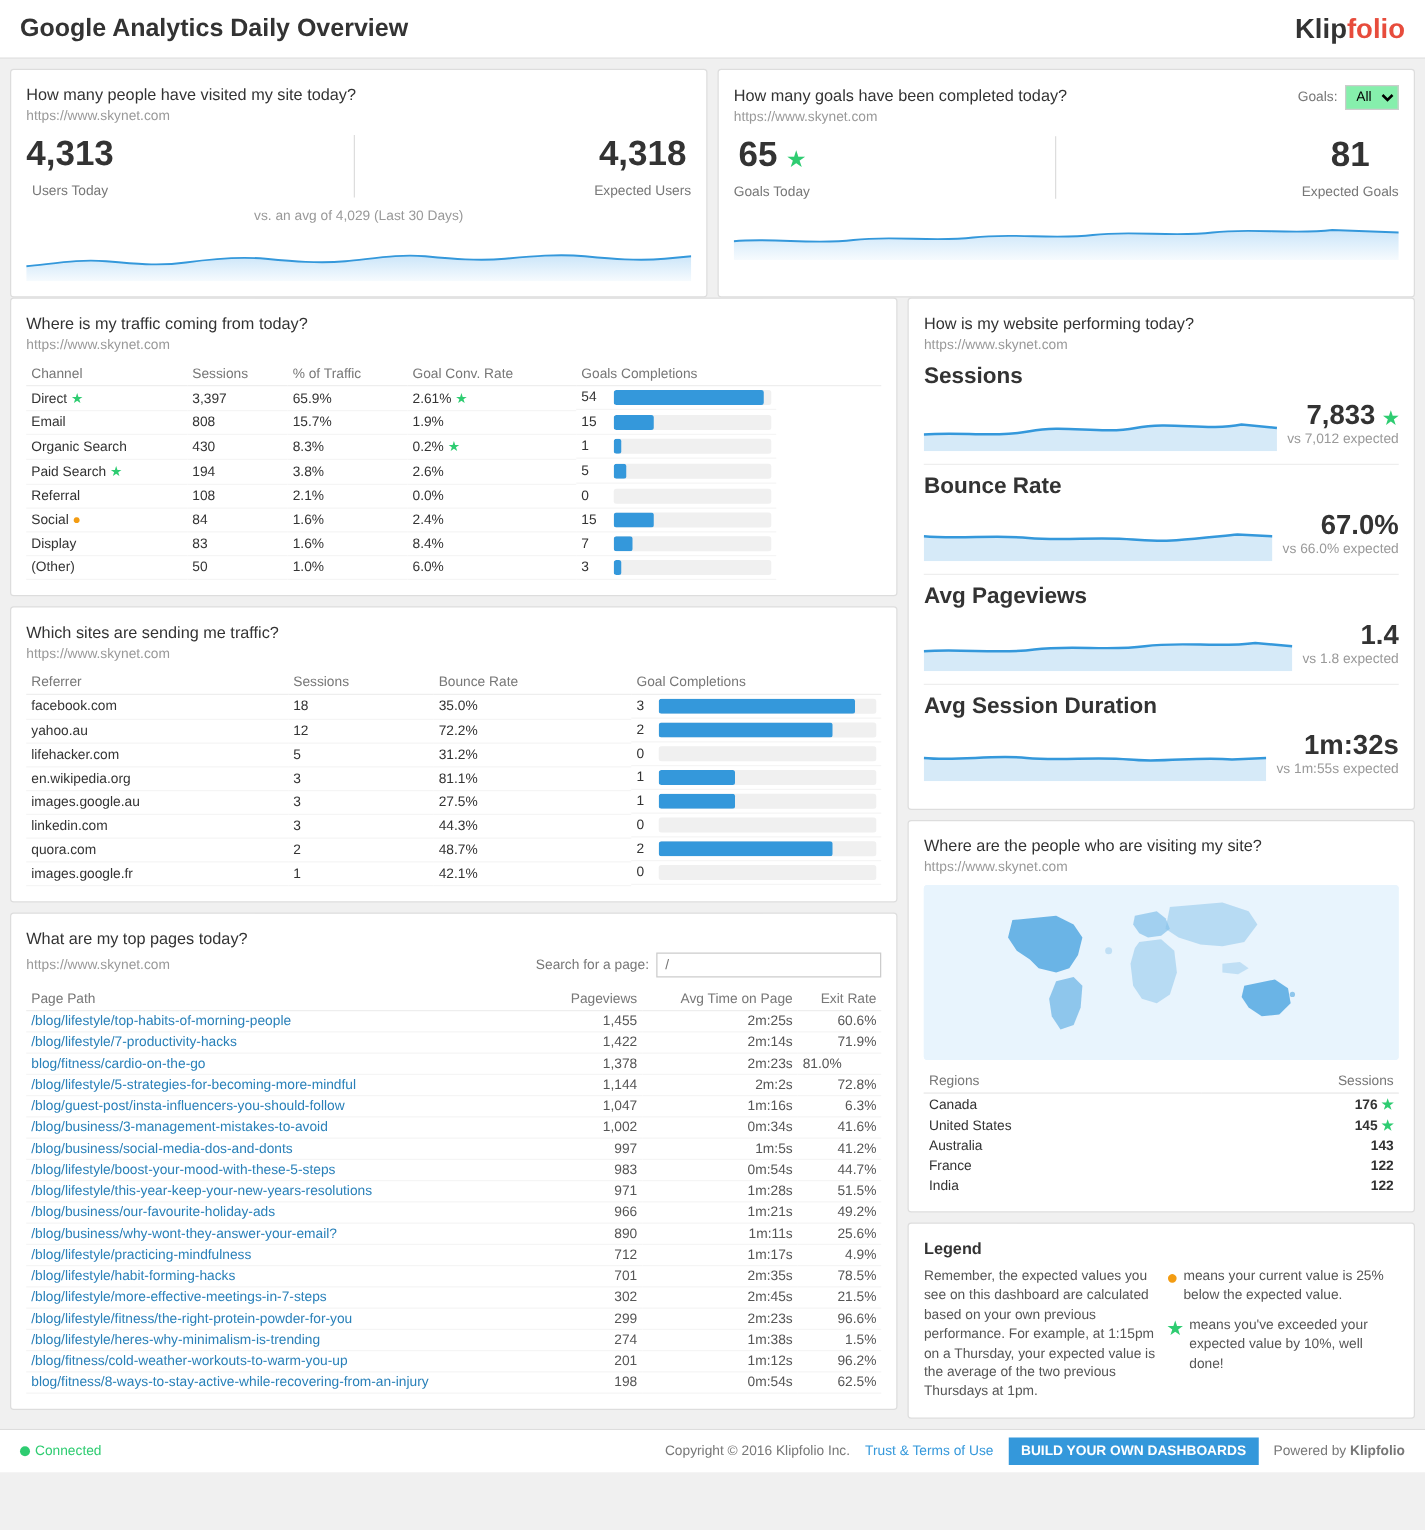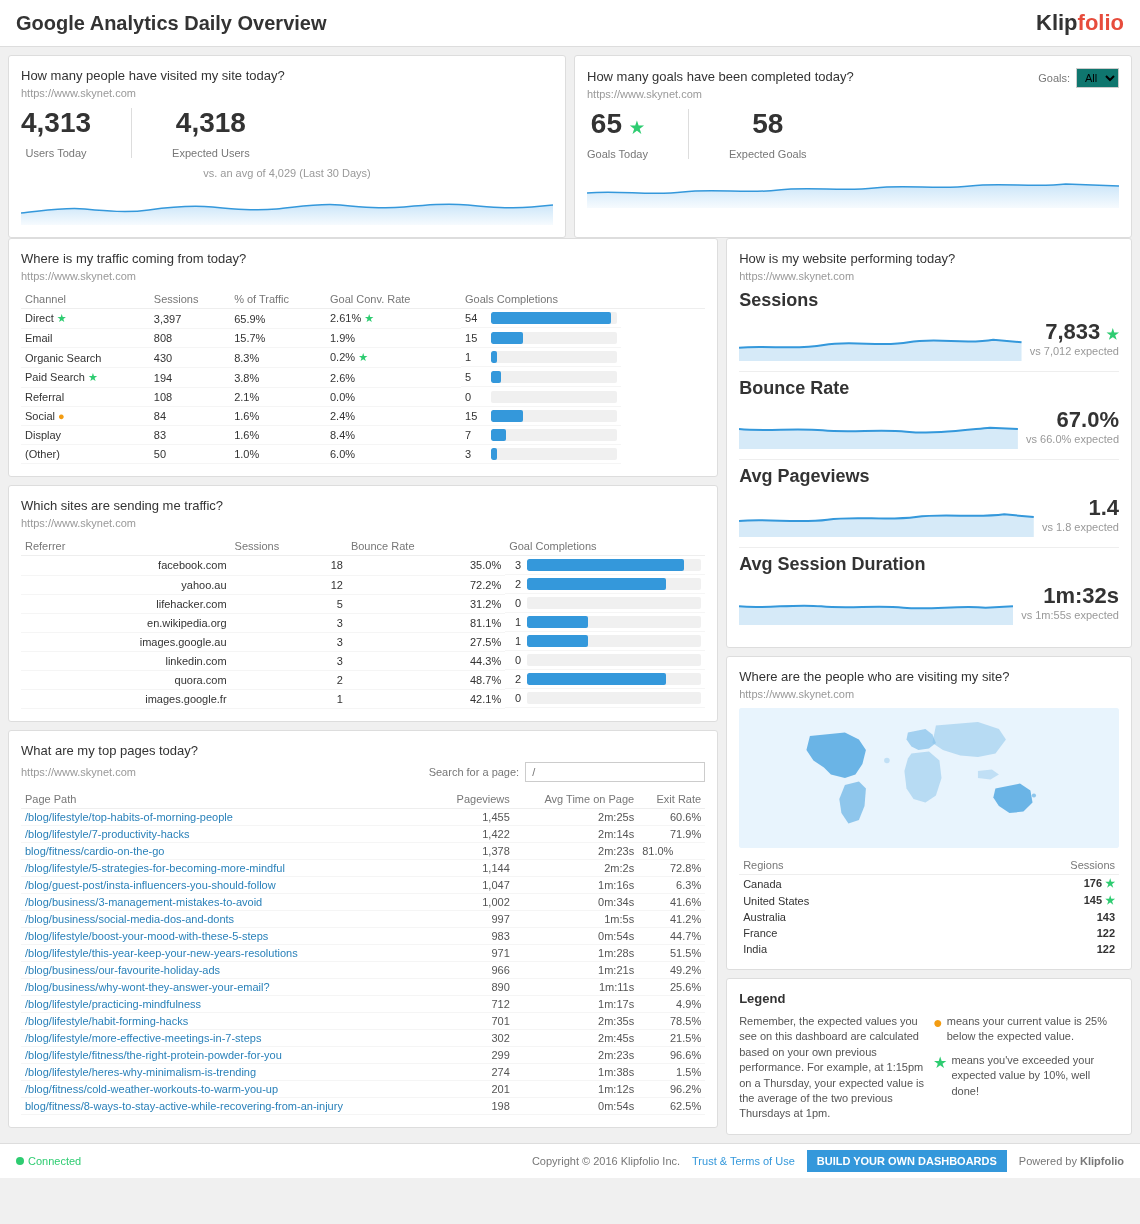--- a/index.html
+++ b/index.html
@@ -13,52 +13,52 @@
     
     
     .card { background: #fff; border: 1px solid #ddd; border-radius: 3px; padding: 12px; }
     .card-title { font-size: 13px; font-weight: normal; color: #333; margin-bottom: 4px; }
     .card-url { font-size: 11px; color: #999; margin-bottom: 8px; }
     
     
     .top-row { display: grid; grid-template-columns: 1fr 1fr; gap: 8px; margin: 8px 8px 0; }
     
     
-    .metrics-row { display: flex; align-items: center; justify-content: flex-start; margin: 8px 0; gap: 40px; }
+    .metrics-row { display: flex; align-items: center; justify-content: space-between; margin: 8px 0; gap: 40px; }
     .metric-block { text-align: center; }
     .metric-value { font-size: 28px; font-weight: bold; color: #333; }
     .metric-label { font-size: 11px; color: #777; margin-top: 8px; }
     .metric-divider { width: 1px; height: 50px; background: #ddd; }
     .metric-avg { font-size: 11px; color: #999; text-align: center; margin-bottom: 6px; }
     
     
     .star { color: #2ecc71; font-size: 16px; }
     
     
     .sparkline { height: 40px; margin-top: 6px; }
     .sparkline svg { width: 100%; height: 40px; }
     
     
     .goals-header { display: flex; justify-content: space-between; align-items: center; }
     .goals-label { font-size: 11px; color: #777; }
-    .goals-select { font-size: 11px; border: 1px solid #ccc; padding: 2px 4px; background: #0f766e; }
+    .goals-select { font-size: 11px; border: 1px solid #ccc; padding: 2px 4px; background: #86efac; }
     
     
     .traffic-table { width: 100%; border-collapse: collapse; font-size: 11px; }
     .traffic-table th { text-align: left; color: #777; font-weight: normal; padding: 3px 4px; border-bottom: 1px solid #eee; }
     .traffic-table td { padding: 3px 4px; border-bottom: 1px solid #f5f5f5; }
     .traffic-table td:first-child { color: #333; }
     .traffic-table .bar-cell { width: 160px; }
     .bar-container { background: #f0f0f0; height: 12px; border-radius: 2px; overflow: hidden; }
     .bar-fill { height: 100%; background: #3498db; border-radius: 2px; }
     
     
     .ref-table { width: 100%; border-collapse: collapse; font-size: 11px; }
     .ref-table th { text-align: left; color: #777; font-weight: normal; padding: 3px 4px; border-bottom: 1px solid #eee; }
-    .ref-table td { padding: 3px 4px; border-bottom: 1px solid #f5f5f5; text-align: right; }
+    .ref-table td { padding: 3px 4px; border-bottom: 1px solid #f5f5f5; }
     .ref-table .bar-cell { width: 200px; }
     
     
     .top-pages-header { display: flex; justify-content: space-between; align-items: center; margin-bottom: 8px; }
     .search-label { font-size: 11px; color: #777; }
     .search-input { border: 1px solid #ccc; padding: 3px 6px; font-size: 11px; width: 180px; }
     .pages-table { width: 100%; border-collapse: collapse; font-size: 11px; }
     .pages-table th { text-align: left; color: #777; font-weight: normal; padding: 3px 4px; border-bottom: 1px solid #eee; }
     .pages-table td { padding: 2px 4px; border-bottom: 1px solid #f5f5f5; }
     .pages-table td:first-child { color: #2980b9; }
@@ -142,21 +142,21 @@
       </div>
     </div>
     <div class="card-url">https://www.skynet.com</div>
     <div class="metrics-row">
       <div class="metric-block">
         <div class="metric-value"><span>65</span> <span class="star">★</span></div>
         <div class="metric-label">Goals Today</div>
       </div>
       <div class="metric-divider"></div>
       <div class="metric-block">
-        <div class="metric-value">58</div>
+        <div class="metric-value">81</div>
         <div class="metric-label">Expected Goals</div>
       </div>
     </div>
     <div class="sparkline">
       <svg viewBox="0 0 500 40" preserveAspectRatio="none">
         <defs>
           <linearGradient id="grad2" x1="0" y1="0" x2="0" y2="1">
             <stop offset="0%" stop-color="#a8d4f5" stop-opacity="0.6"></stop>
             <stop offset="100%" stop-color="#a8d4f5" stop-opacity="0.1"></stop>
           </linearGradient>

